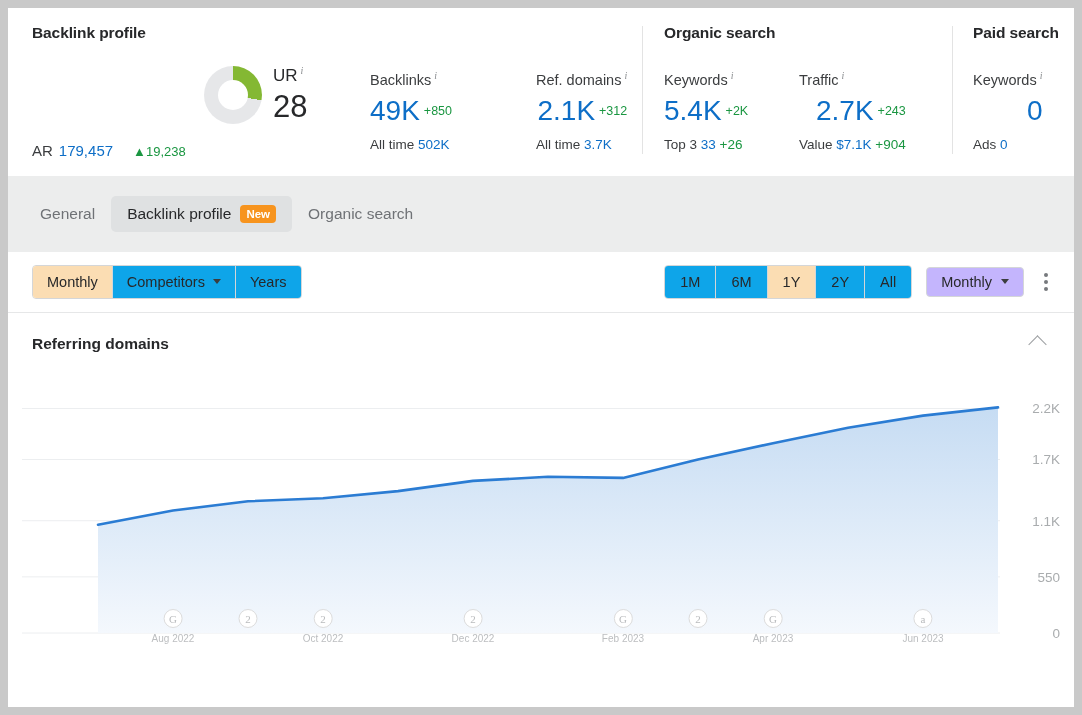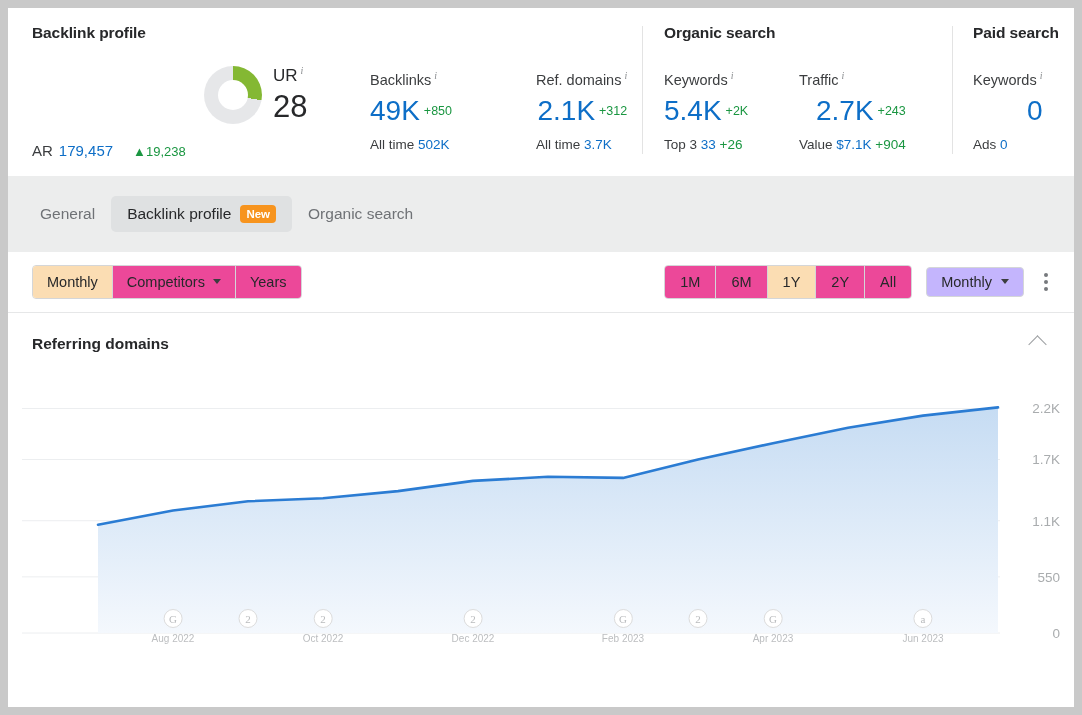--- a/index.html
+++ b/index.html
@@ -99,21 +99,21 @@
   
   .toolbar {
     height: 60px; background: #fff;
     display: flex; align-items: center;
     padding: 0 24px; position: relative;
   }
   .seg { display: flex; border: 1px solid #d4d6d8; border-radius: 4px; overflow: hidden; }
   .seg > div {
     font-size: 14.5px; color: #27282a; padding: 6px 14px;
     border-right: 1px solid #d4d6d8; cursor: pointer;
-    display: flex; align-items: center; gap: 8px; background: #ec4899;
+    display: flex; align-items: center; gap: 8px; background: #0ea5e9;
     white-space: nowrap; line-height: 1.4;
   }
   .seg > div:last-child { border-right: none; }
   .seg > div.sel { background: #fbddb3; }
   .caret {
     width: 0; height: 0; border-left: 4.5px solid transparent;
     border-right: 4.5px solid transparent; border-top: 5.5px solid #3b3d3f;
   }
   .right-tools {
     position: absolute; right: 20px; display: flex; align-items: center; gap: 14px;

